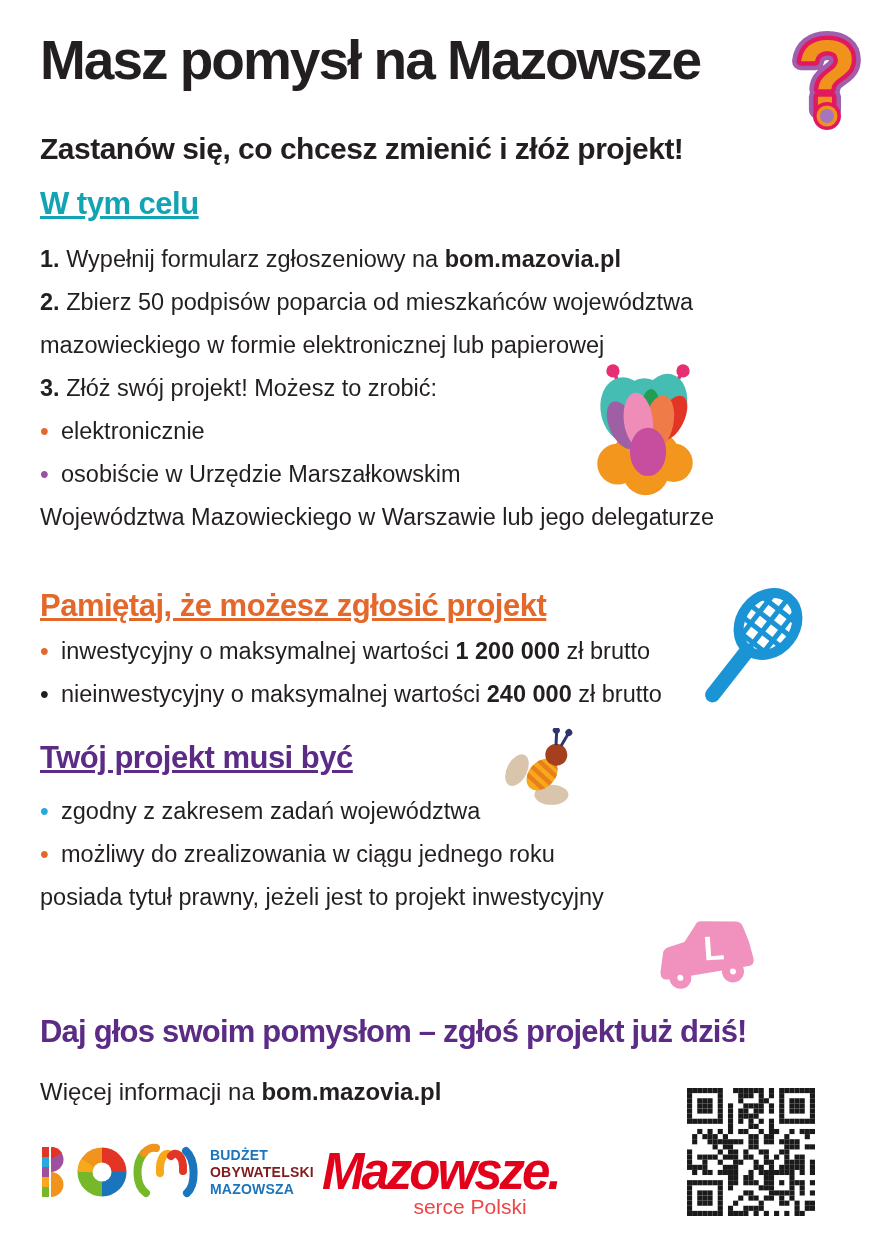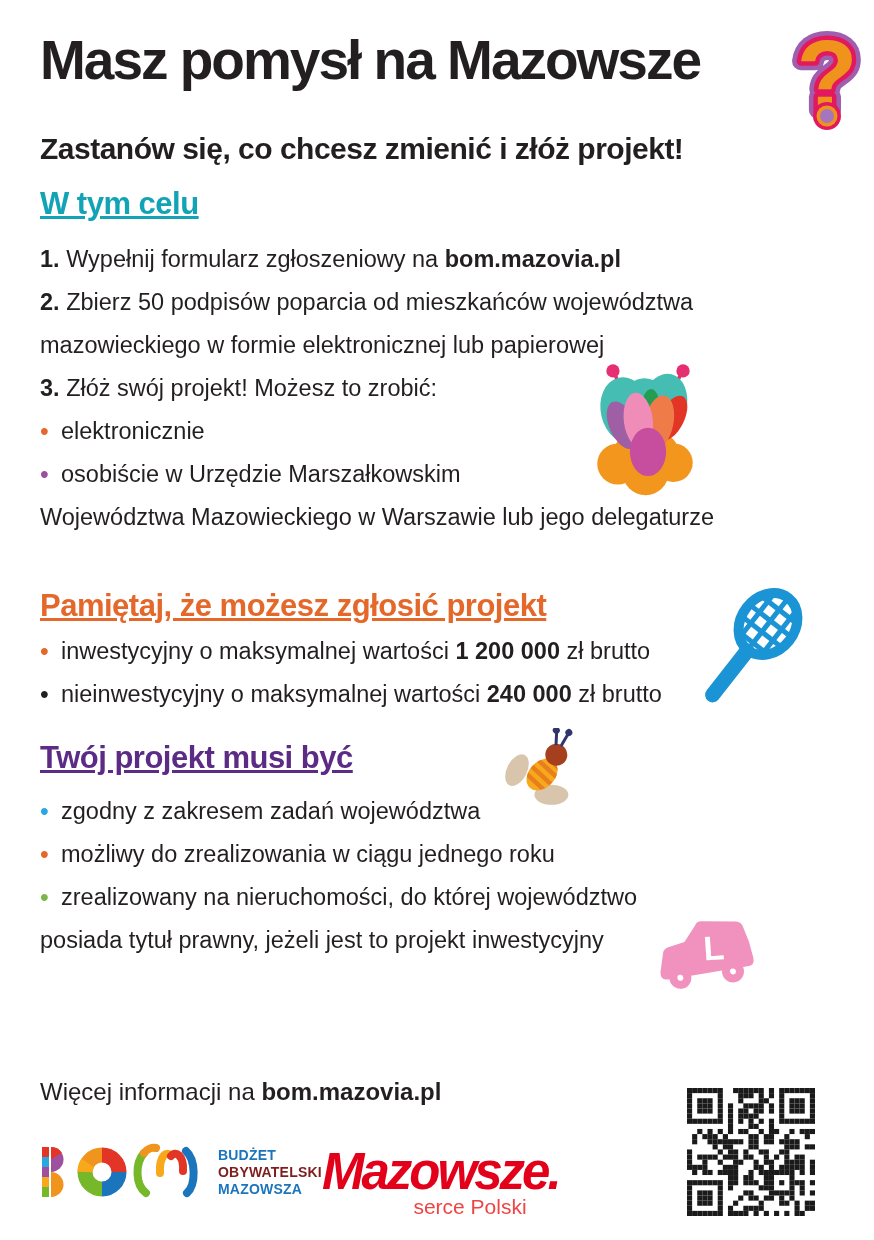--- a/index.html
+++ b/index.html
@@ -8,21 +8,21 @@
   .abs{position:absolute;}
   .title{left:40px;top:30px;font-size:55px;font-weight:bold;letter-spacing:-2px;line-height:1.1;}
   .subtitle{left:40px;top:132px;font-size:30px;font-weight:bold;letter-spacing:-0.5px;}
   .sec-heading{font-size:31px;font-weight:bold;letter-spacing:-0.5px;text-decoration:underline;}
   .flow{left:40px;font-size:23.5px;line-height:43px;}
   .flow .line{white-space:nowrap;}
   .bullet-dot{display:inline-block;width:21px;font-size:25px;vertical-align:-1px;}
   b{font-weight:bold;}
   .cta{left:40px;top:1014px;font-size:31px;font-weight:bold;letter-spacing:-0.8px;}
   .more-info{left:40px;top:1078px;font-size:24px;}
-  .bom-logo{left:40px;top:1143px;display:flex;align-items:center;gap:18px;}
+  .bom-logo{left:40px;top:1143px;display:flex;align-items:center;gap:10px;}
   .bom-text{font-size:14px;font-weight:bold;line-height:17px;letter-spacing:0.2px;}
   .maz-logo{left:322px;top:1146px;width:300px;}
   .maz-word{font-size:51px;font-weight:bold;font-style:italic;letter-spacing:-3px;line-height:1;}
   .maz-tag{font-size:21px;color:#ef4444;text-align:center;margin-top:-2px;padding-right:4px;}
 </style>
 </head>
 <body>
 
 <div class="page">
 
@@ -122,35 +122,35 @@
           <line x1="81" y1="31" x2="92" y2="26"></line>
         <circle cx="85" cy="16" r="2" fill="#30356e"></circle>
           <circle cx="94" cy="25" r="2" fill="#30356e"></circle>
       </g>
     </g>
   </svg>
 
   <div class="abs flow" style="top:790px;">
     <div class="line"><span class="bullet-dot" style="color: rgb(41, 168, 223);">•</span><span>zgodny z zakresem zadań województwa</span></div>
     <div class="line"><span class="bullet-dot" style="color: rgb(229, 104, 43);">•</span><span>możliwy do zrealizowania w ciągu jednego roku</span></div>
-    <div class="line"><span class="bullet-dot" style="color: rgb(122, 182, 72);">•</span><span>zrealizowany na nieruchomości, do której województwo</span></div>
     <div class="line">posiada tytuł prawny, jeżeli jest to projekt inwestycyjny</div>
   </div>
 
   <svg class="abs" style="left:646px;top:914px;" width="122" height="104" viewBox="0 0 122 104">
     <g transform="rotate(-8 61 52)" fill="#f192be">
       <path d="M14,52 L19,34 Q20,29 26,28 L42,25 L55,10 Q57,6 62,7 L96,12 Q101,13 102,18 L106,34 L108,50 Q109,58 101,58 L21,60 Q13,60 14,52 Z"></path>
       <circle cx="33" cy="60" r="11"></circle>
       <circle cx="86" cy="61" r="11"></circle>
       <circle cx="33" cy="60" r="3" fill="#ffffff"></circle>
       <circle cx="86" cy="61" r="3" fill="#ffffff"></circle>
       <text x="70" y="47" text-anchor="middle" font-family="Liberation Sans, sans-serif" font-weight="bold" font-size="34" fill="#ffffff" transform="rotate(4 70 40)">L</text>
     </g>
   </svg>
 
+  <div class="abs cta" style="color: rgb(91, 43, 133);">Daj głos swoim pomysłom – zgłoś projekt już dziś!</div>
 
   <div class="abs more-info"><span>Więcej informacji na </span><b>bom.mazovia.pl</b></div>
 
   <div class="abs bom-logo">
     <svg width="160" height="58" viewBox="0 0 160 58">
 
       <rect x="2" y="4" width="7" height="10" fill="#e23526"></rect>
       <rect x="2" y="14" width="7" height="10" fill="#29a8df"></rect>
       <rect x="2" y="24" width="7" height="10" fill="#9e4f9e"></rect>
       <rect x="2" y="34" width="7" height="10" fill="#f7a81b"></rect>

